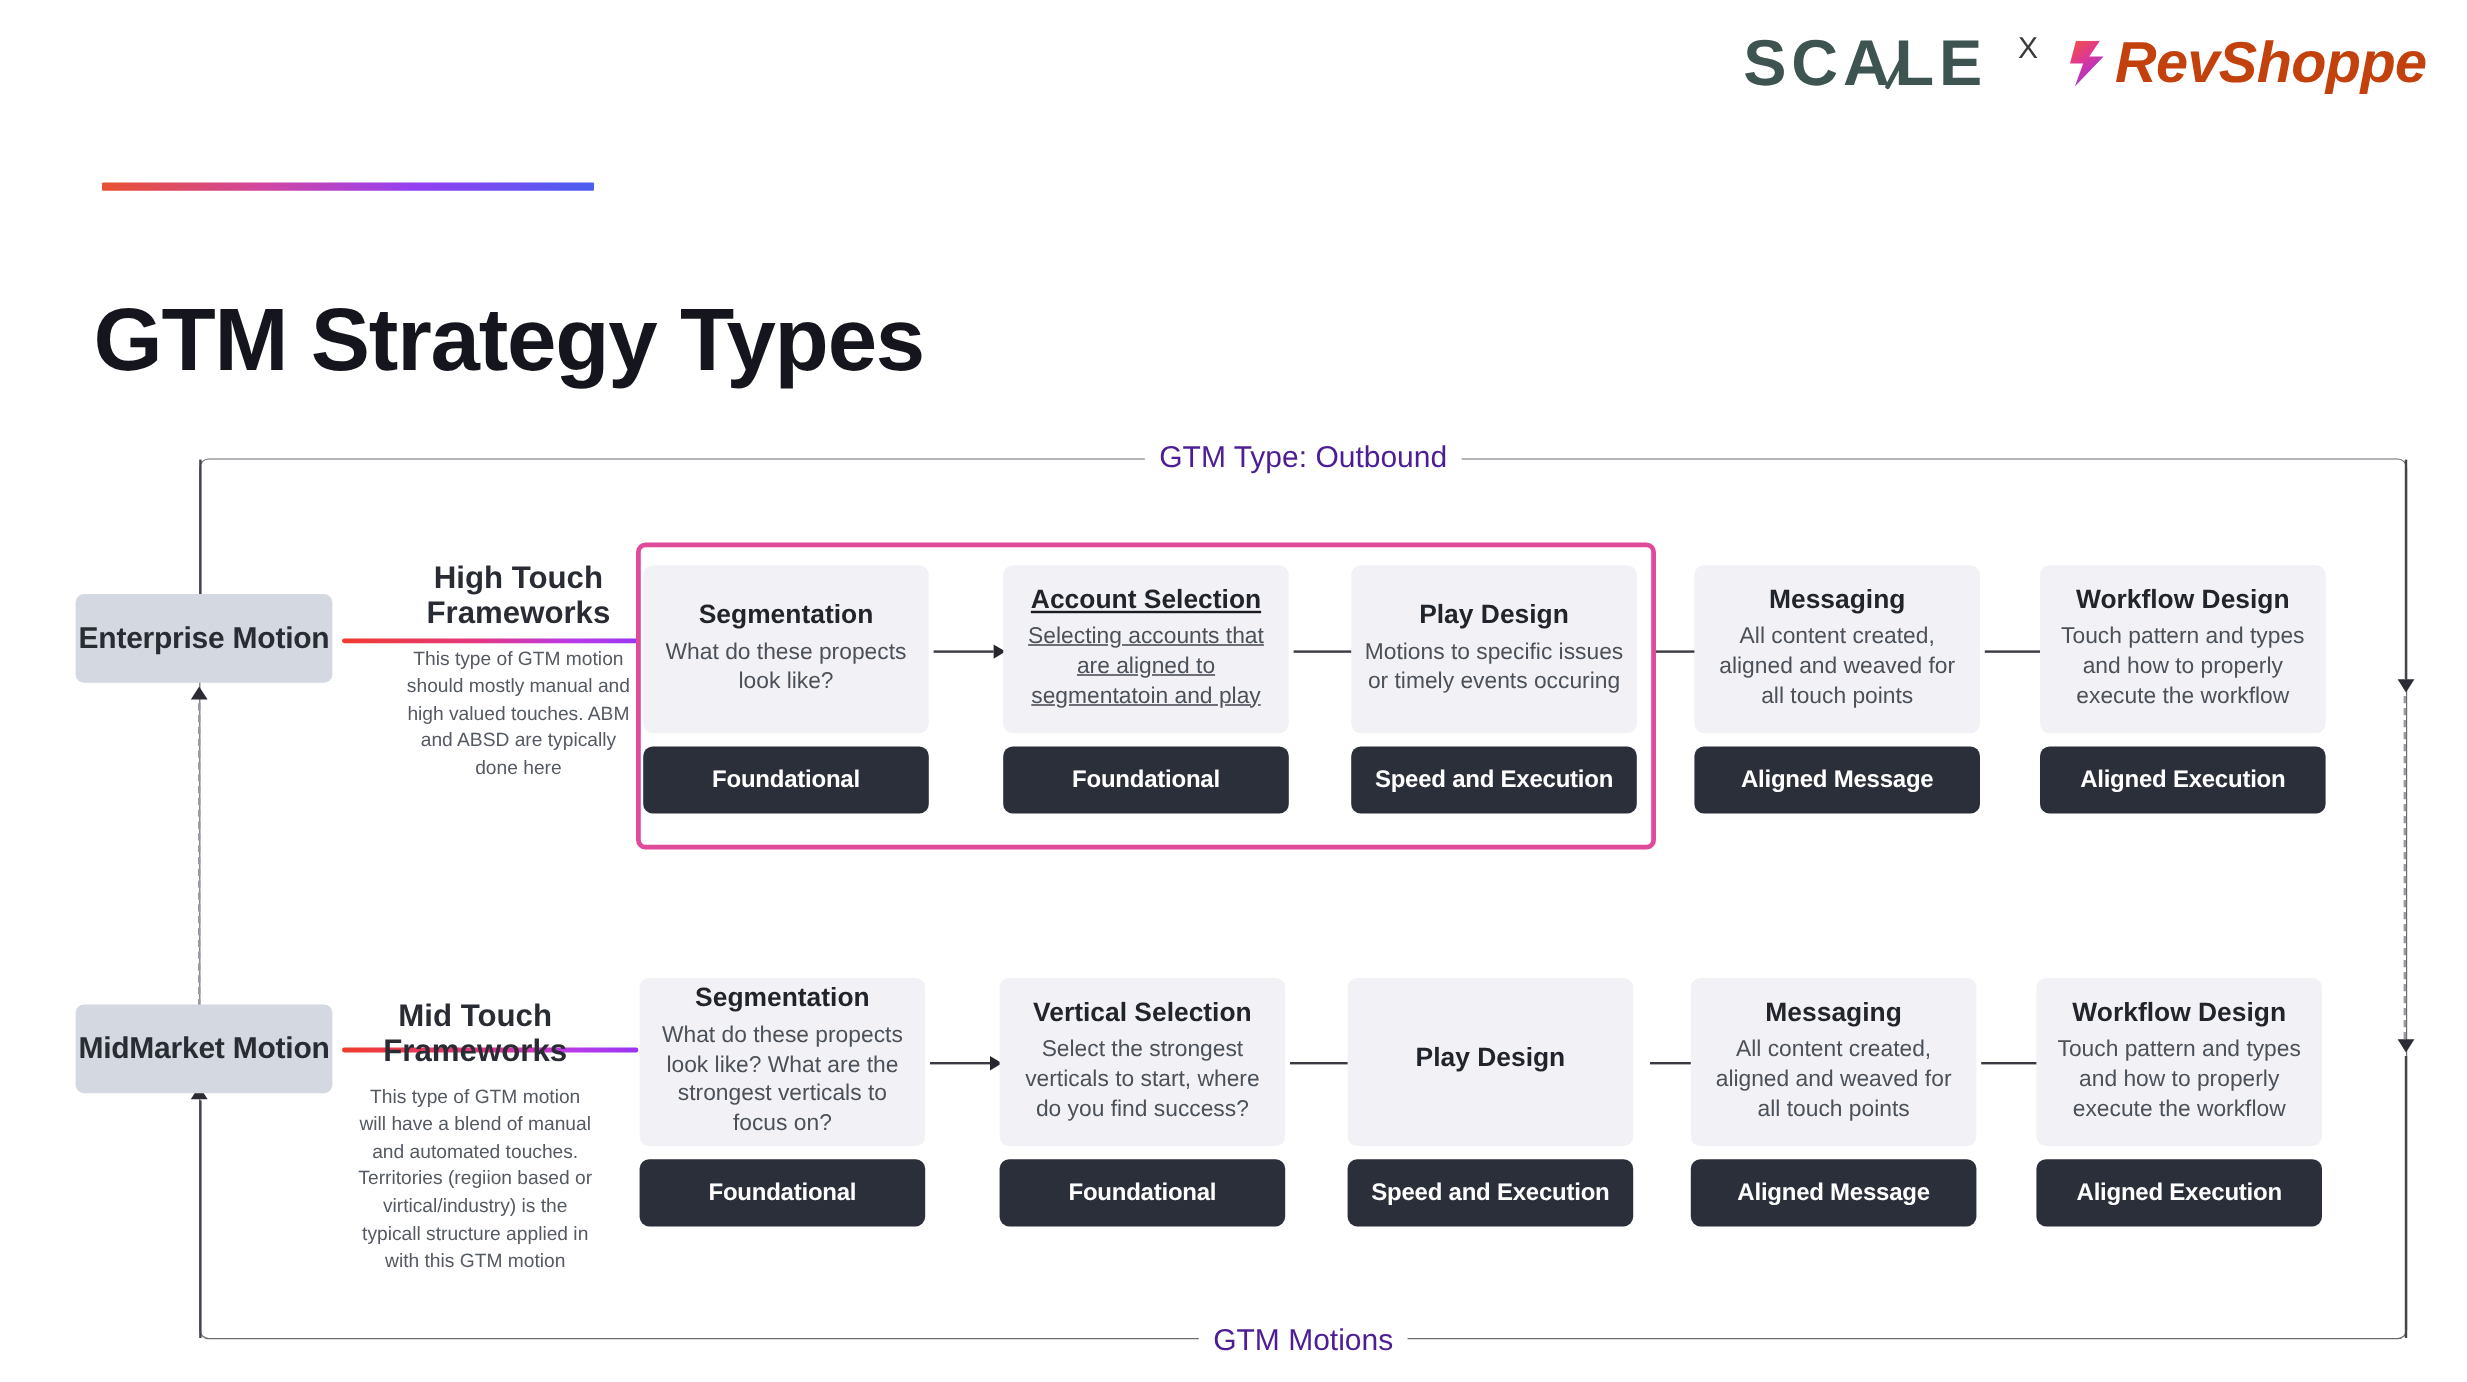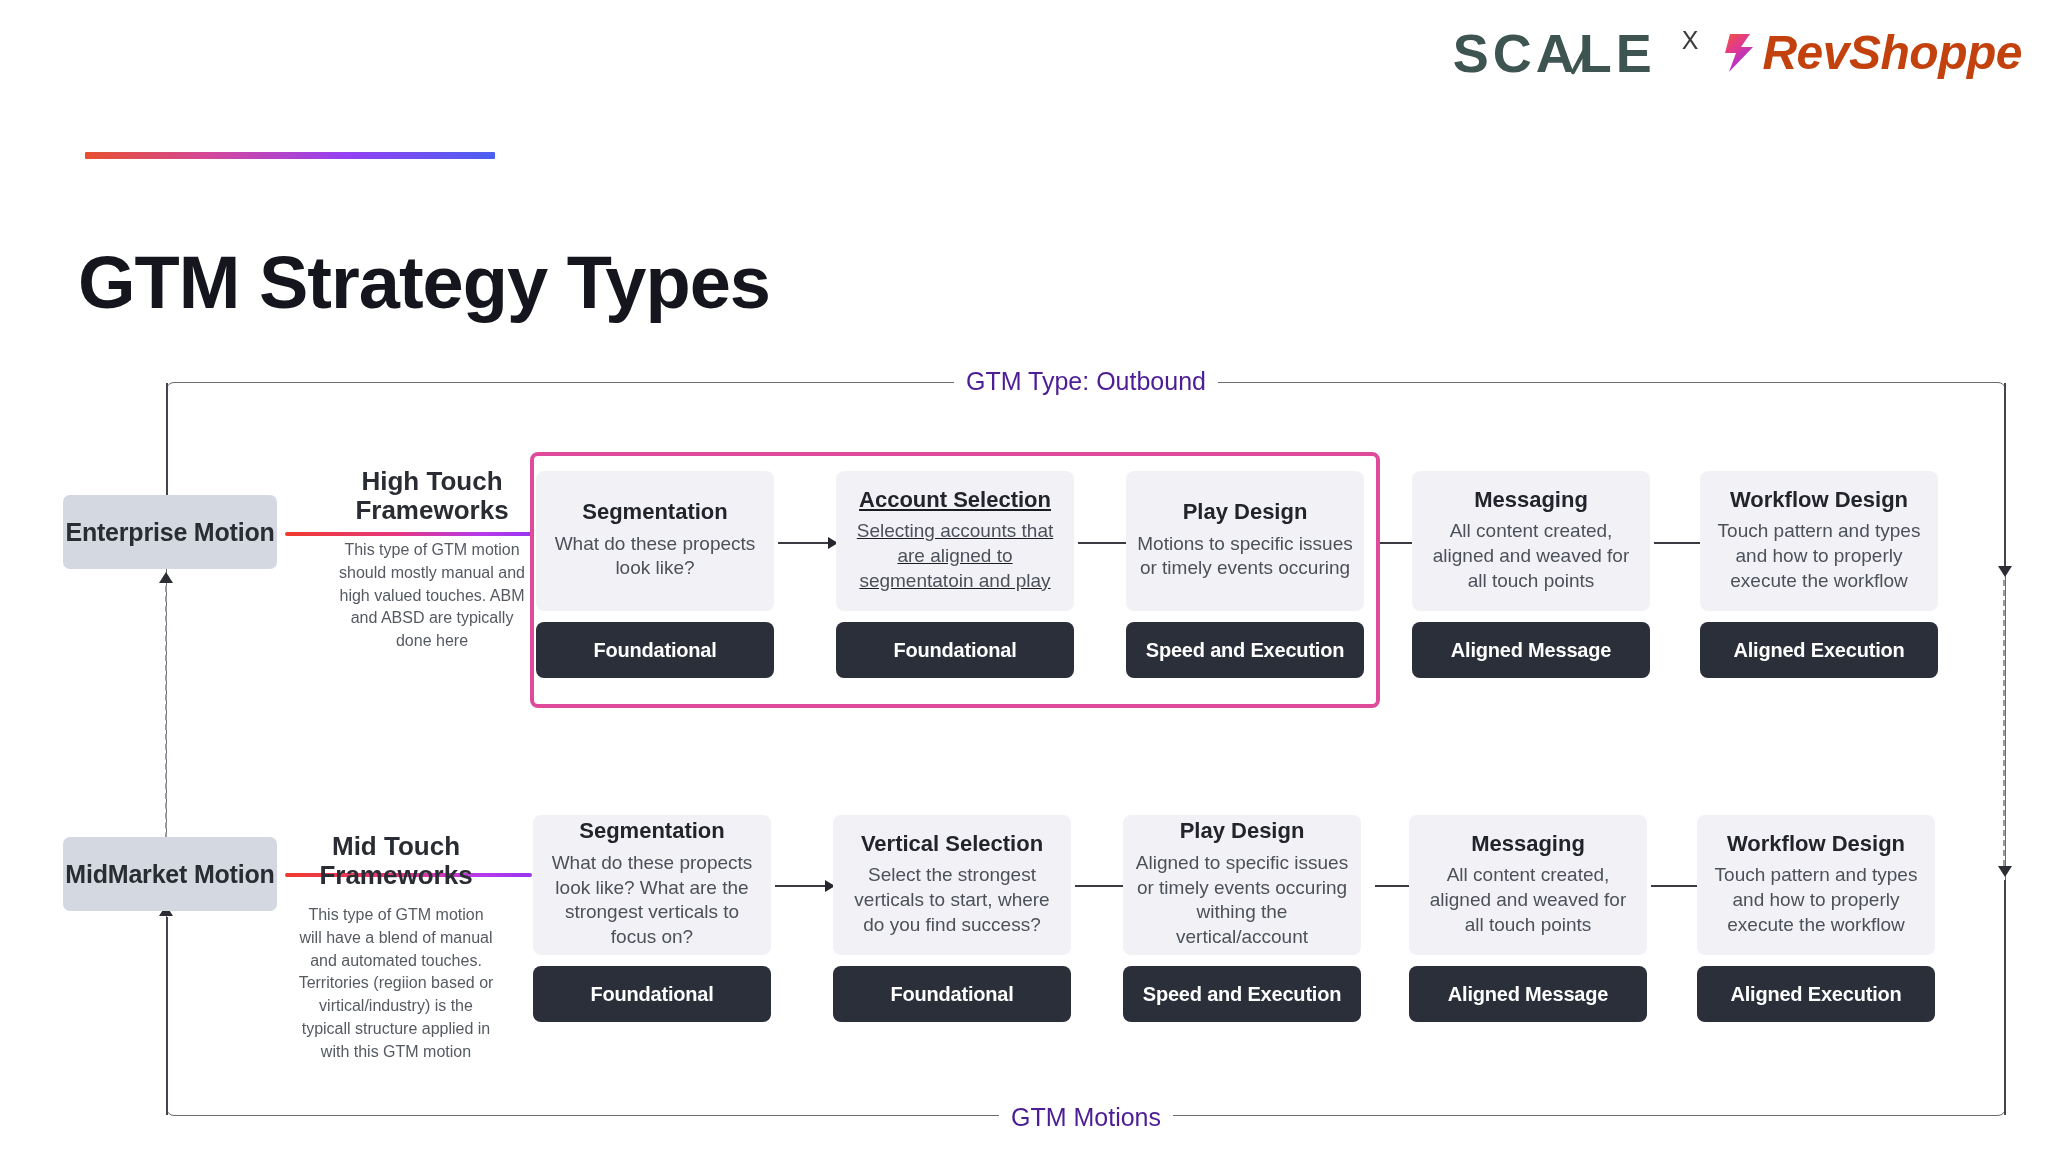--- a/index.html
+++ b/index.html
@@ -258,21 +258,20 @@
   <div class="step-badge">Foundational</div>
 </div>
 <div class="harrow" style="left:1075px;top:880px;width:60px;">
   <span class="shaft" style="width:50px;"></span>
     <span class="head" style="left:50px;"></span>
 </div>
 
 <div class="step" style="left:1123px;top:815px;width:238px;">
   <div class="step-card" style="height:140px;">
     <div class="step-title">Play Design</div>
-    <div class="step-desc">Aligned to specific issues or timely events occuring withing the vertical/account</div>
   </div>
   <div class="step-badge">Speed and Execution</div>
 </div>
 <div class="harrow" style="left:1375px;top:880px;width:60px;">
   <span class="shaft" style="width:50px;"></span>
     <span class="head" style="left:50px;"></span>
 </div>
 
 <div class="step" style="left:1409px;top:815px;width:238px;">
   <div class="step-card" style="height:140px;">

